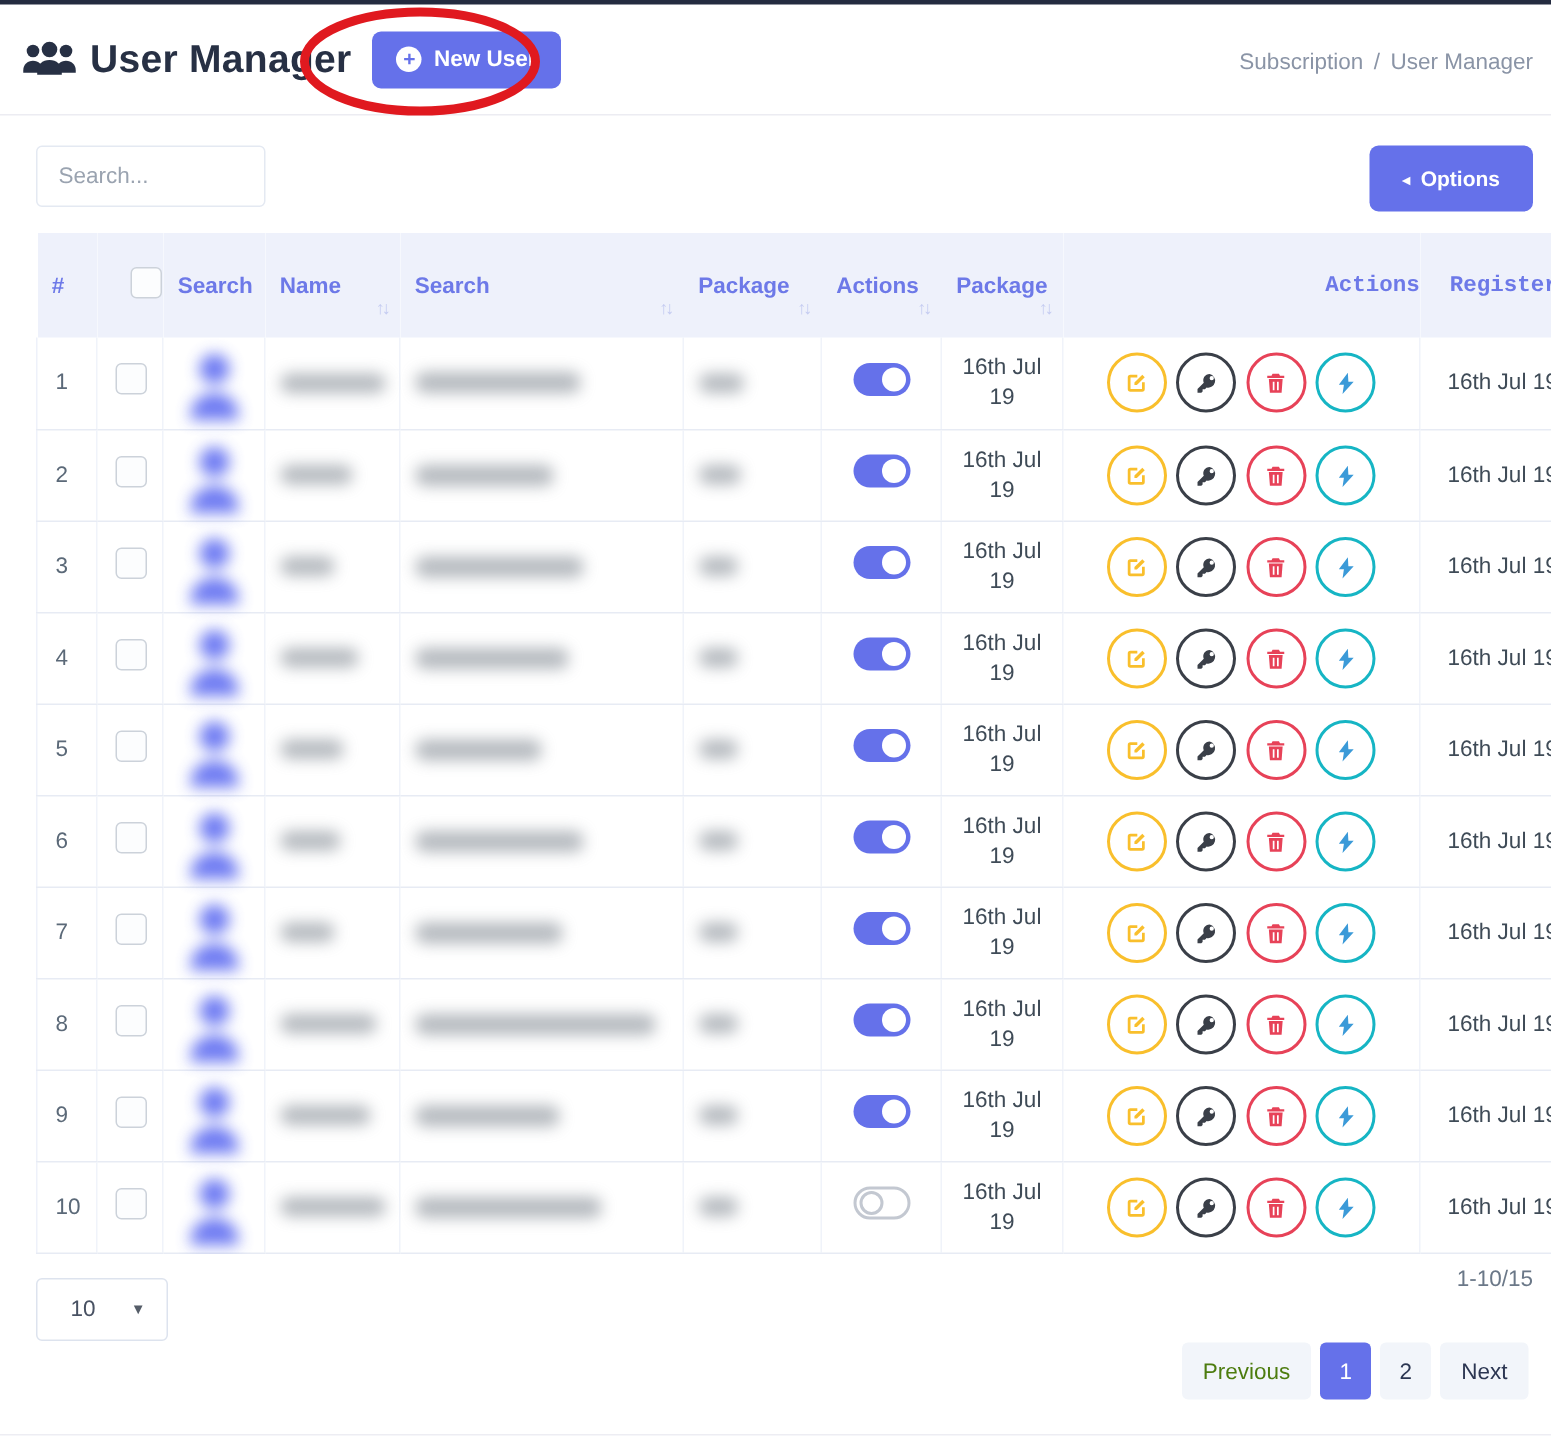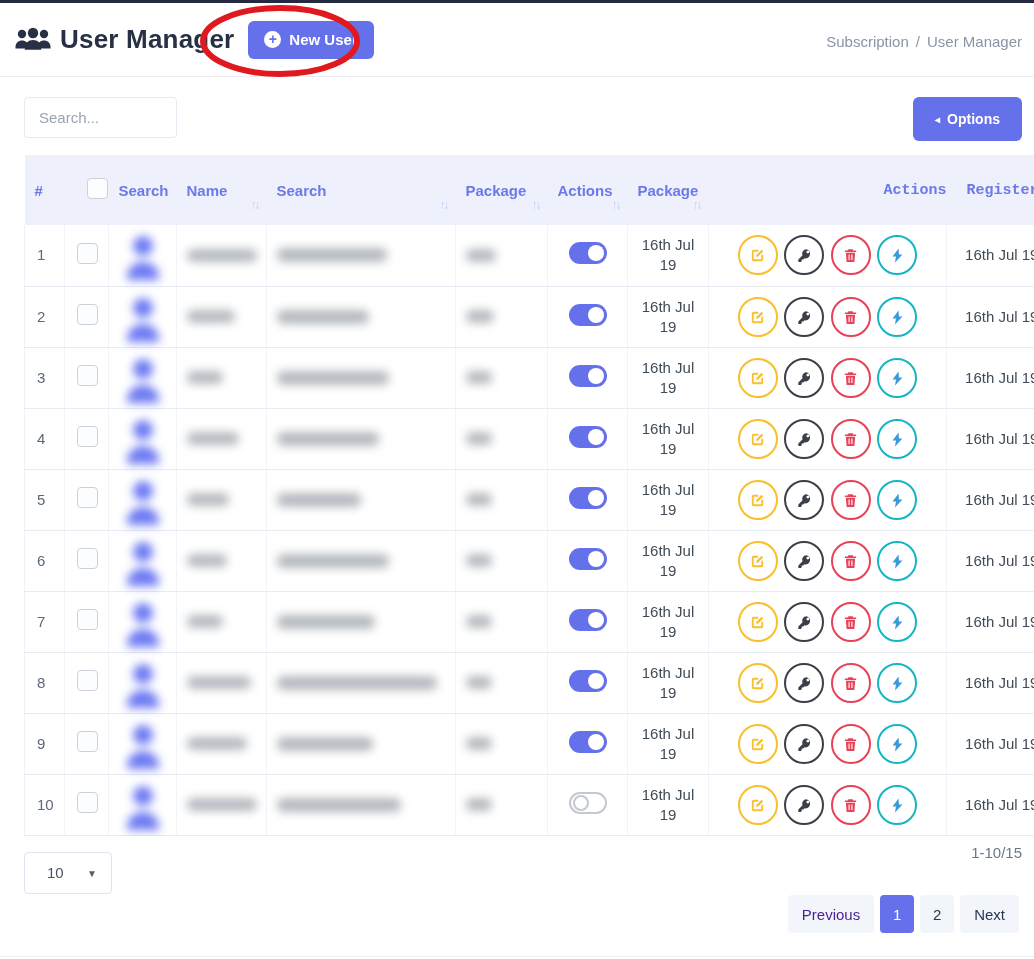--- a/index.html
+++ b/index.html
@@ -75,21 +75,21 @@
   .table-footer { position:relative; margin:16px 12px 0 24px; height:44px; }
   .page-size { position:relative; width:88px; height:42px; border:1px solid #dde3ee;
     border-radius:4px; background:#fff; cursor:pointer; display:flex; align-items:center; }
   .page-size-value { font-size:15px; color:#495263; margin-left:22px; }
   .page-size-caret { position:absolute; right:14px; top:15px; font-size:10px; color:#555d68; }
   .range-label { position:absolute; right:0; top:-8px; font-size:15px; color:#6b7888; }
   .pagination { position:absolute; right:15px; top:895px; display:flex; }
   .page-btn { height:38px; min-width:34px; border:none; border-radius:4px; background:#f2f5fa;
     color:#2c3652; font-size:15px; cursor:pointer; margin-left:6px; padding:0 14px;
     font-family:inherit; }
-  .page-btn.disabled { color:#4c1d95; }
+  .page-btn.disabled { color:#4d7c0f; }
   .page-btn.num { padding:0; }
   .page-btn.active { background:#6571ea; color:#fff; }
   .bottom-line { position:absolute; left:0; top:956px; width:1034px; border-top:1px solid #ededf3; }
 </style>
 </head>
 <body>
 
 <div class="top-line"></div>
 
 <div class="page-header">

